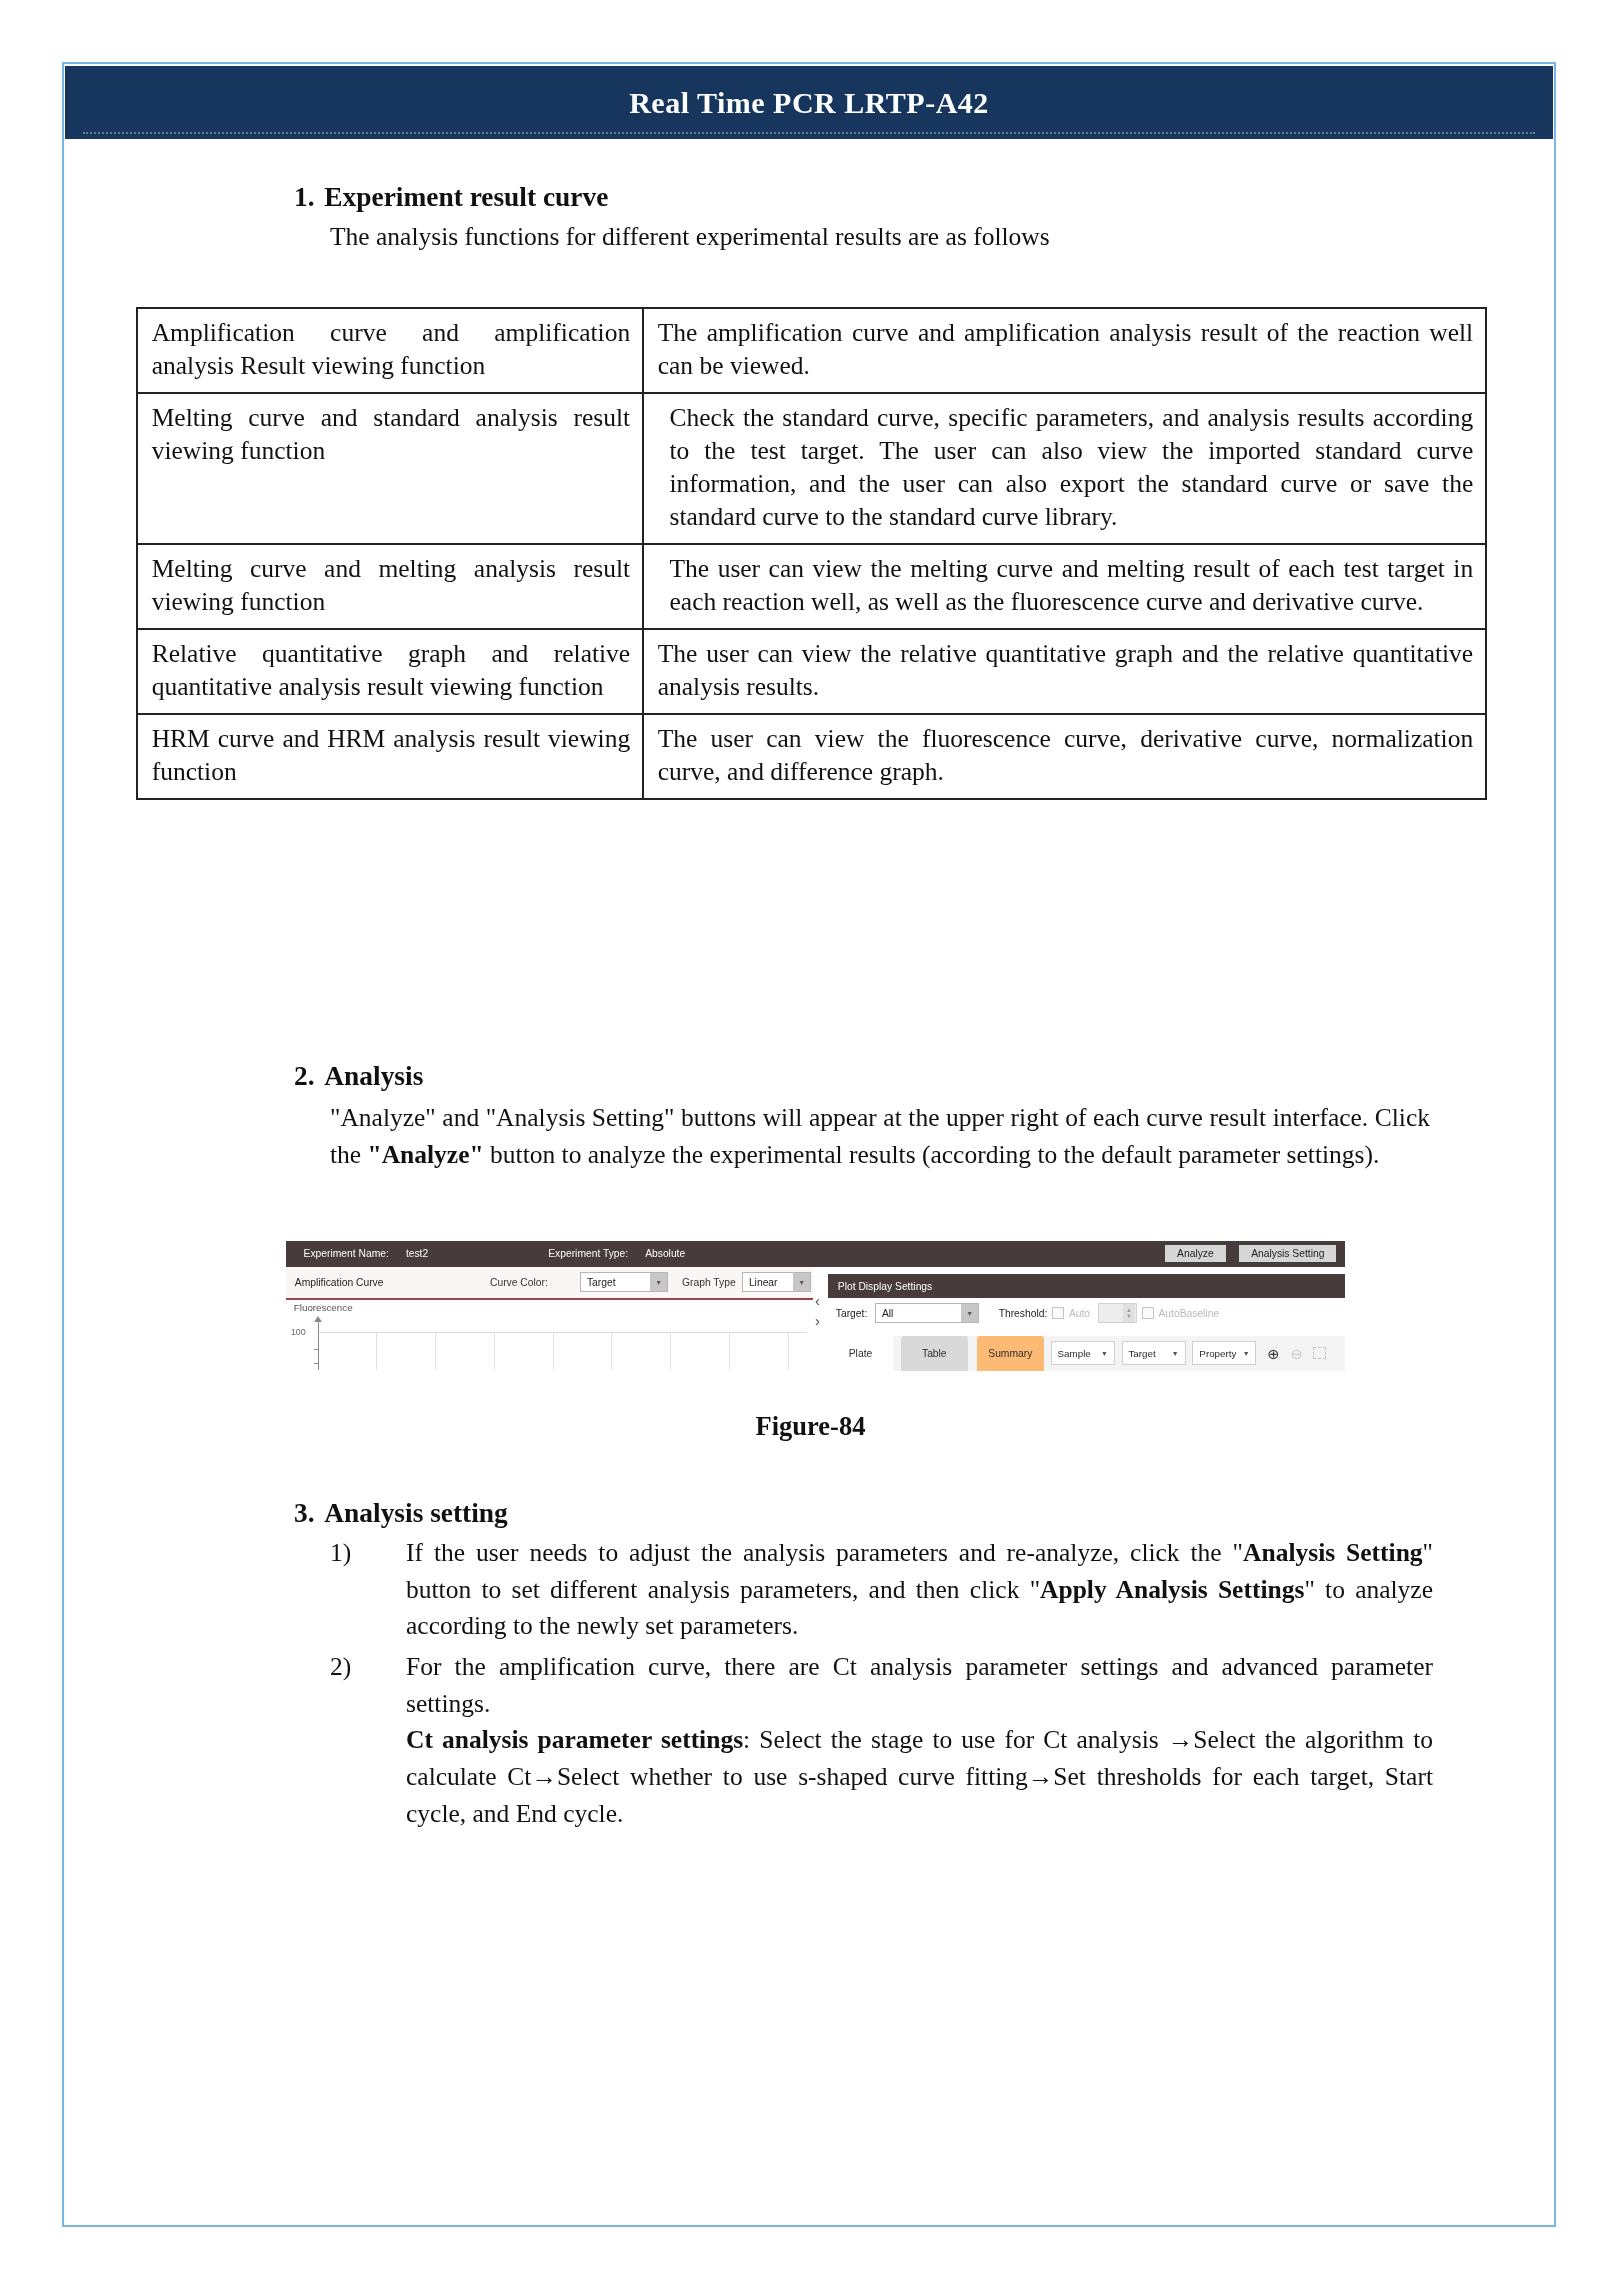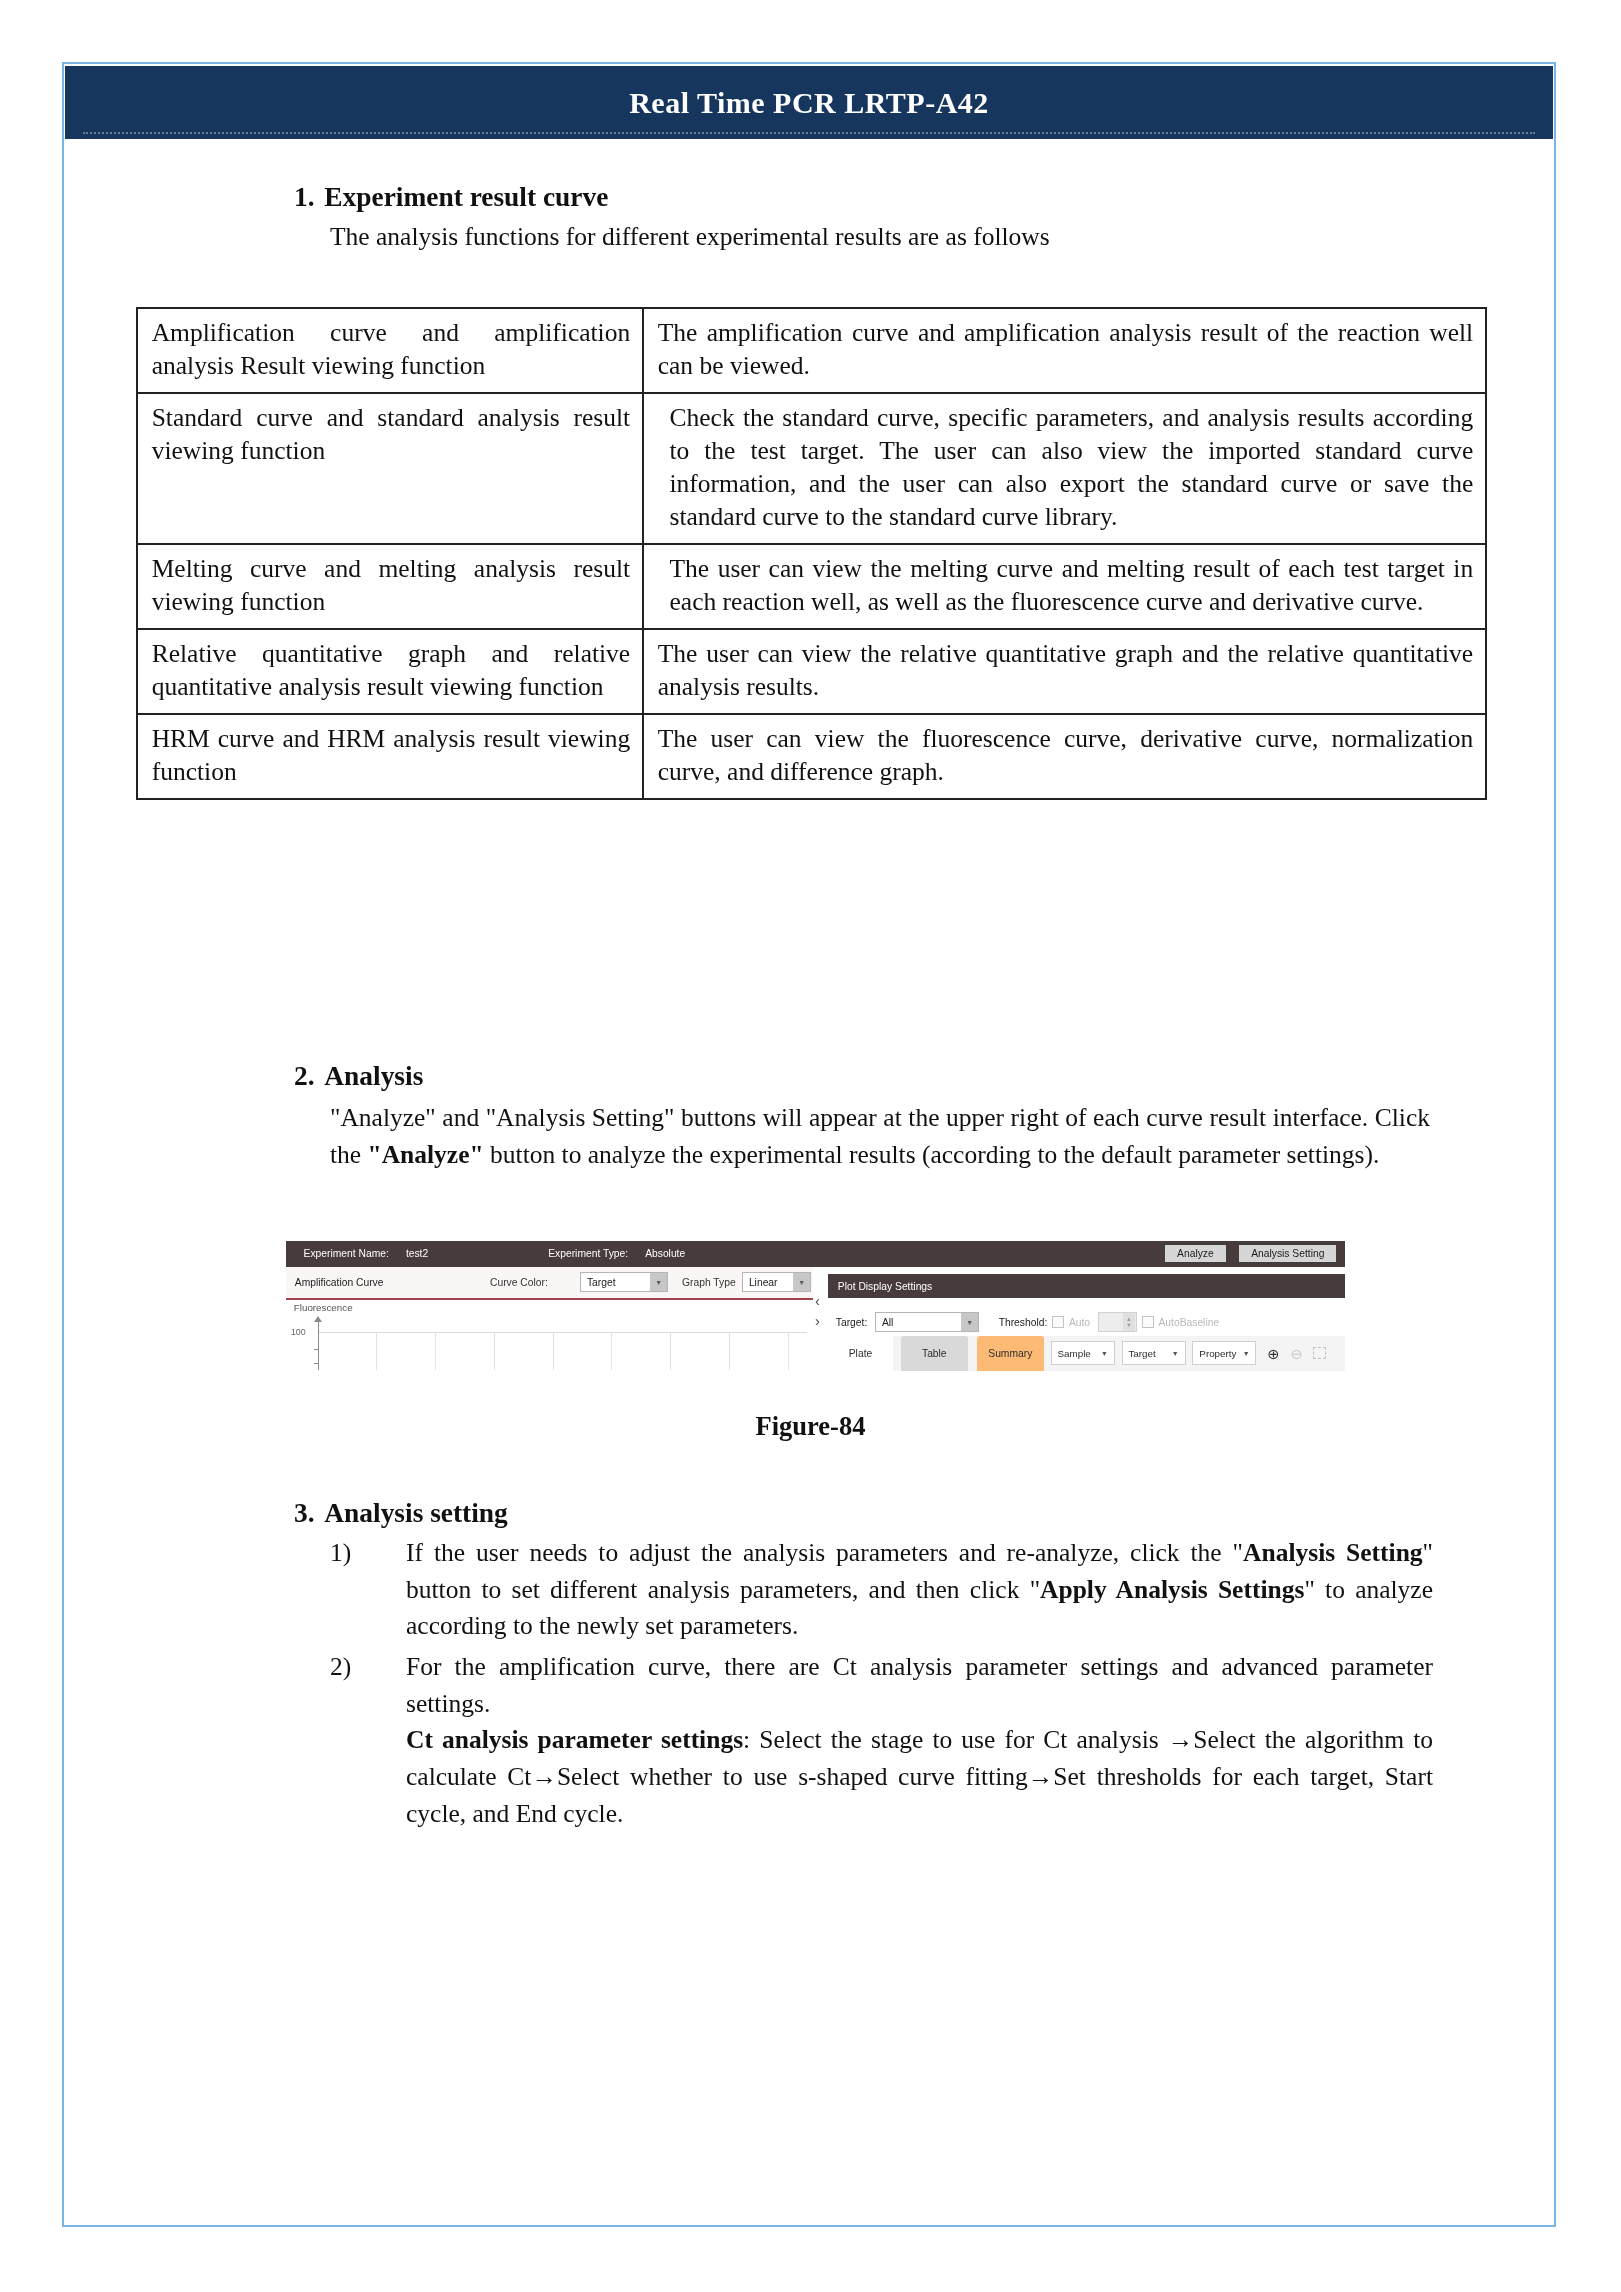--- a/index.html
+++ b/index.html
@@ -103,21 +103,21 @@
   
   .fig-divider { position:absolute; left:527px; top:25.5px; width:14.7px; height:104px; }
   .chev { position:absolute; left:2px; font-size:14.7px; color:#4a4a4a; line-height:1; }
   
   .fig-right { position:absolute; left:542px; top:25.5px; width:517px; height:104px; }
   .fr-head {
     position:absolute; left:0; top:7.8px; width:517px; height:23.5px; background:#473b3b;
     color:#fff; display:flex; align-items:center; padding-left:9.8px;
   }
   .fr-controls {
-    position:absolute; left:0; top:40px; width:517px; height:31px; background:#fff;
+    position:absolute; left:0; top:31px; width:517px; height:31px; background:#fff;
     display:flex; align-items:center;
   }
   .fr-controls .lab { color:#222; }
   .lab.t1 { margin-left:7.8px; }
   .fr-sel-all { width:104px; margin-left:7.8px; }
   .lab.thr { margin-left:19.6px; }
   .checkbox {
     width:11.8px; height:11.8px; border:1px solid #c4c4c4; background:#fbfbfb; margin-left:4.9px; flex:0 0 11.8px;
   }
   .grayed { color:#b9b9b9; margin-left:4.9px; }
@@ -179,21 +179,21 @@
     <colgroup>
         <col class="c1">
         <col>
       </colgroup>
     <tbody>
       <tr>
         <td>Amplification curve and amplification analysis Result viewing function</td>
         <td>The amplification curve and amplification analysis result of the reaction well can be viewed.</td>
       </tr>
       <tr>
-        <td>Standard curve and standard analysis result viewing function</td>
+        <td>Melting curve and standard analysis result viewing function</td>
         <td class="pad-more">Check the standard curve, specific parameters, and analysis results according to the test target. The user can also view the imported standard curve information, and the user can also export the standard curve or save the standard curve to the standard curve library.</td>
       </tr>
       <tr>
         <td>Melting curve and melting analysis result viewing function</td>
         <td class="pad-more">The user can view the melting curve and melting result of each test target in each reaction well, as well as the fluorescence curve and derivative curve.</td>
       </tr>
       <tr>
         <td>Relative quantitative graph and relative quantitative analysis result viewing function</td>
         <td>The user can view the relative quantitative graph and the relative quantitative analysis results.</td>
       </tr>

